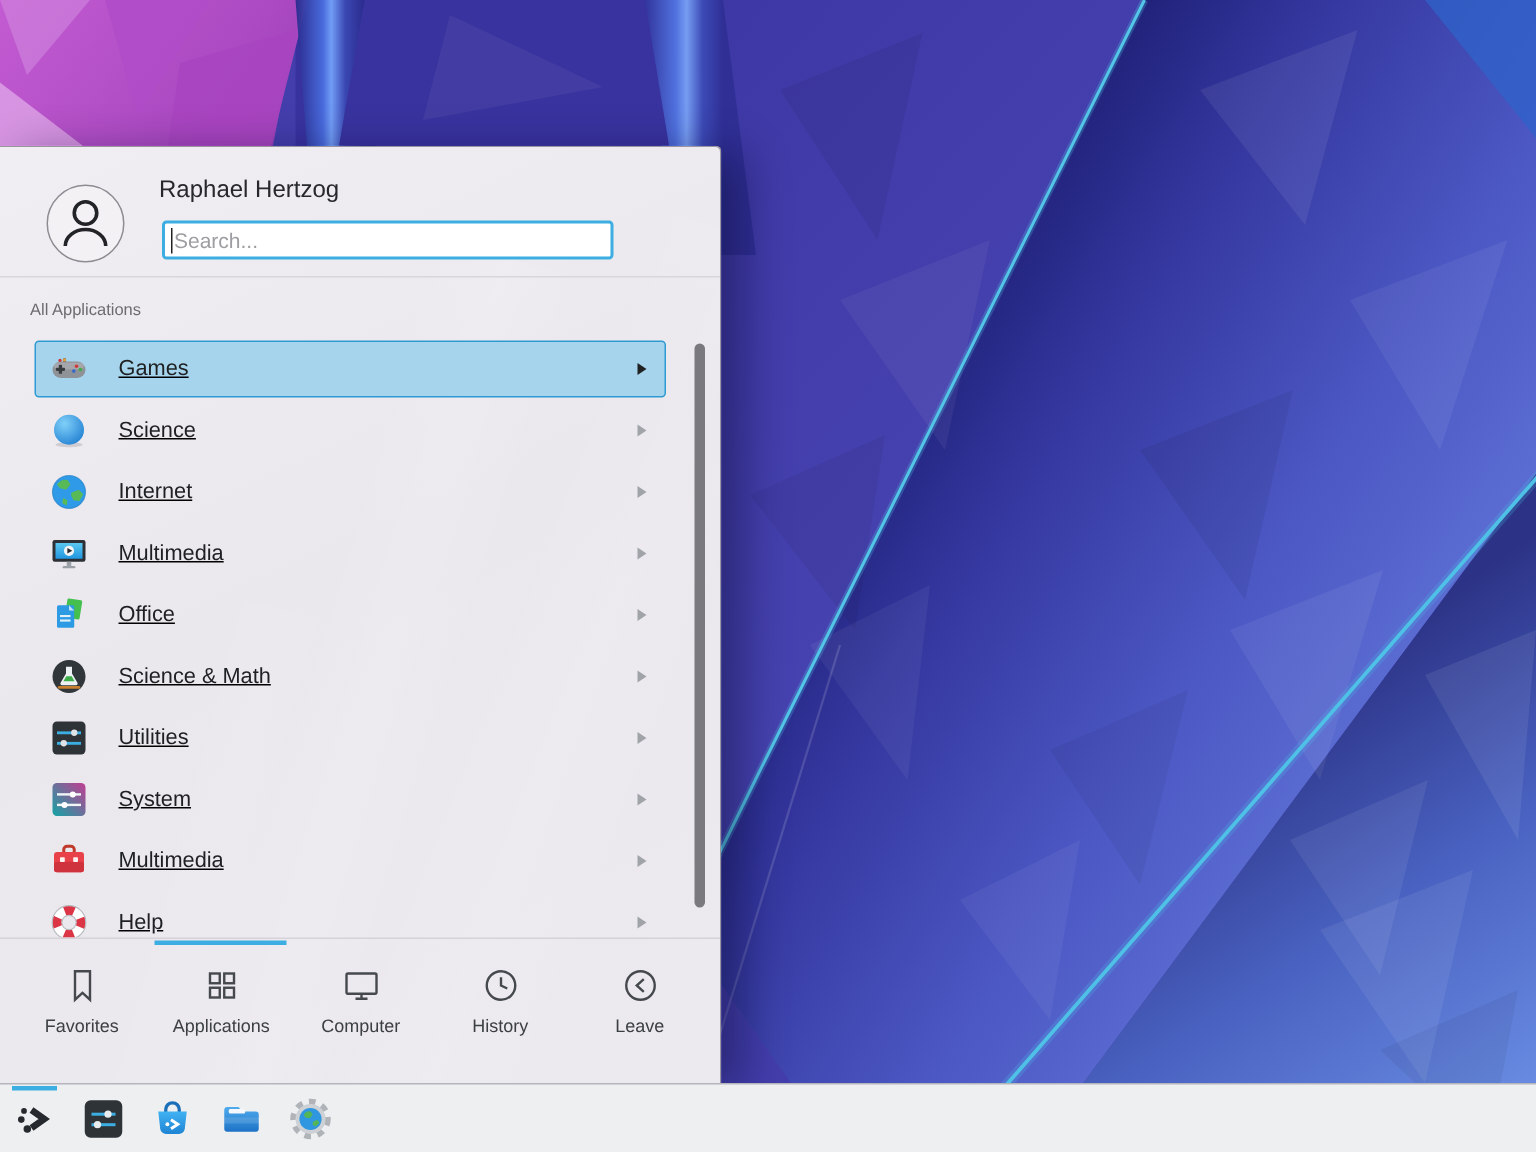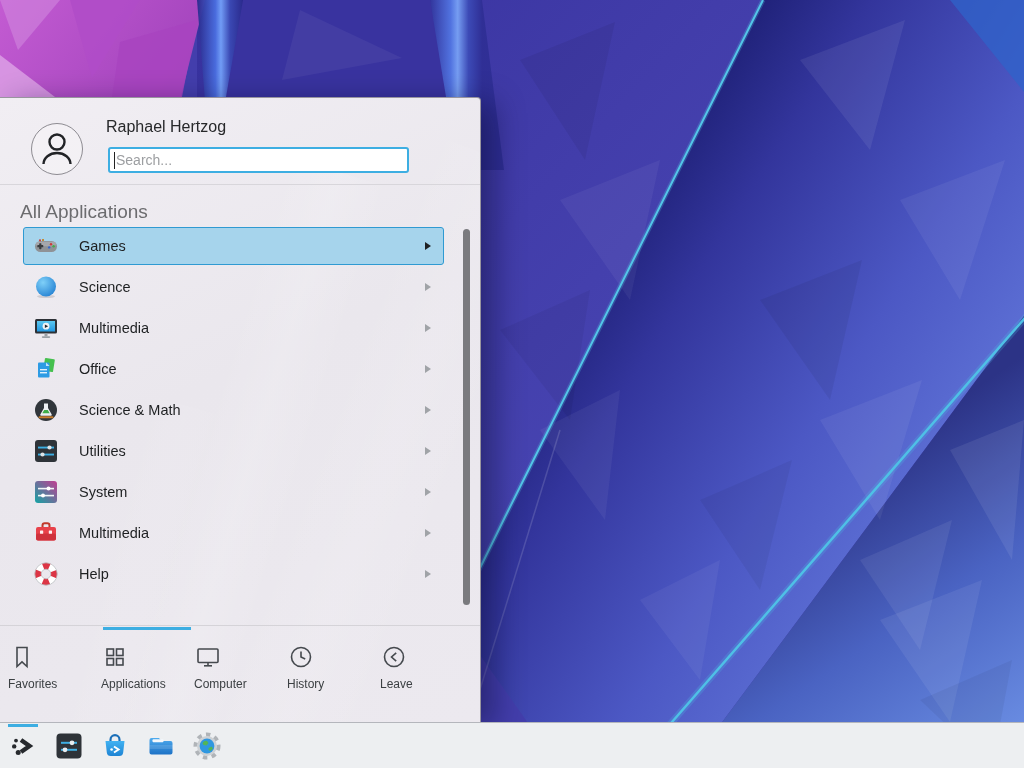--- a/index.html
+++ b/index.html
@@ -20,38 +20,38 @@
 
   .avatar{position:absolute;left:31px;top:25px;width:52px;height:52px;border-radius:50%;
     border:1px solid #8e8c92;box-sizing:border-box;background:rgba(255,255,255,.25);}
   .username{position:absolute;left:106px;top:20px;font-size:16px;color:#27282a;}
   .search{position:absolute;left:108px;top:49px;width:301px;height:26px;box-sizing:border-box;
     border:2px solid #3daee2;border-radius:3px;background:#fff;font-size:14px;color:#444;
     padding:0 6px;outline:none;font-family:"Liberation Sans","DejaVu Sans",sans-serif;}
   .search::placeholder{color:#9c9ea1;}
   .caret-bar{position:absolute;left:114px;top:54px;width:1px;height:17px;background:#222;}
   .hsep{position:absolute;left:0;top:86px;width:100%;height:1px;background:#d8d6db;}
-  .section-label{position:absolute;left:20px;top:103px;font-size:19px;color:#6c6c6f;}
+  .section-label{position:absolute;left:20px;top:103px;font-size:11px;color:#6c6c6f;}
 
   .cat-list{position:absolute;left:0;top:126px;width:481px;height:401px;overflow:hidden;}
   .cat-row{height:36px;margin:3px 37px 3px 23px;display:flex;align-items:center;
-    border:1px solid transparent;border-radius:3px;}
+    border:1px solid transparent;border-radius:3px;text-decoration:underline;}
   .cat-row.sel{background:#a6d4ec;border-color:#2f9ad2;}
   .cat-icon{width:26px;height:26px;margin:0 20px 0 9px;flex:0 0 auto;}
   .cat-icon svg{display:block;}
   .cat-label{font-size:14.5px;color:#1e2022;}
   .cat-arrow{margin-left:auto;margin-right:12px;width:0;height:0;
     border-top:4.5px solid transparent;border-bottom:4.5px solid transparent;border-left:6px solid #a0a3a7;}
   .sel .cat-arrow{border-left-color:#1f2123;}
   .vscrollbar{position:absolute;left:463px;top:131px;width:7px;height:376px;border-radius:3.5px;background:#7a7a7e;}
 
   .tabbar{position:absolute;left:0;top:527px;width:481px;height:98px;box-sizing:border-box;
     border-top:1px solid #d5d3d8;display:flex;padding:0 8px;}
   .tab-indicator{position:absolute;left:103px;top:1px;width:88px;height:3px;background:#3daee2;}
-  .tab{width:93px;display:flex;flex-direction:column;align-items:flex-start;padding-top:17px;}
+  .tab{width:93px;display:flex;flex-direction:column;align-items:center;padding-top:17px;}
   .tab-icn{width:28px;height:28px;}
   .tab-lbl{margin-top:6px;font-size:12px;color:#3c4043;}
 
   
   .taskbar{position:absolute;left:0;top:722px;width:1024px;height:46px;box-sizing:border-box;
     background:#edeff1;border-top:1px solid rgba(50,50,65,.30);}
   .task-icons{position:absolute;left:8px;top:0;display:flex;gap:16px;}
   .task-btn{position:relative;width:30px;height:30px;margin-top:8px;}
   .task-btn svg{display:block;}
   .task-btn.active::before{content:'';position:absolute;left:0;top:-7px;width:30px;height:3px;background:#3daee2;}
@@ -192,20 +192,33 @@
                 </radialGradient>
               </defs>
             <ellipse cx="13" cy="22.5" rx="9" ry="1.6" fill="#000" opacity="0.12"></ellipse>
             <circle cx="13" cy="12.5" r="10" fill="url(#ballG)"></circle>
           </svg>
         </span>
         <span class="cat-label">Science</span>
         <span class="cat-arrow"></span>
       </div>
 
+      <div class="cat-row">
+        <span class="cat-icon">
+          <svg width="26" height="26" viewBox="0 0 26 26">
+            <circle cx="13" cy="13" r="11" fill="#2f9be8"></circle>
+            <path d="M5 8 q3-4 7-3 l2 3 -3 3.5 -4-1 z" fill="#58b957"></path>
+            <path d="M14.5 13.5 l5-2 3 3 -2.5 4.5 -4-.5 -1.5-3 z" fill="#58b957"></path>
+            <path d="M9 17 l3 1.5 -.5 3.5 -3-1.5 z" fill="#58b957"></path>
+            <circle cx="13" cy="13" r="11" fill="none" stroke="#1b7ac0" stroke-width="0.8" opacity="0.6"></circle>
+          </svg>
+        </span>
+        <span class="cat-label">Internet</span>
+        <span class="cat-arrow"></span>
+      </div>
 
       <div class="cat-row">
         <span class="cat-icon">
           <svg width="26" height="26" viewBox="0 0 26 26">
             <defs>
                 <linearGradient id="scrG" x1="0" y1="0" x2="0" y2="1">
               <stop offset="0" stop-color="#5bc8f0"></stop>
                   <stop offset="1" stop-color="#2196e0"></stop>
                 </linearGradient>
               </defs>

